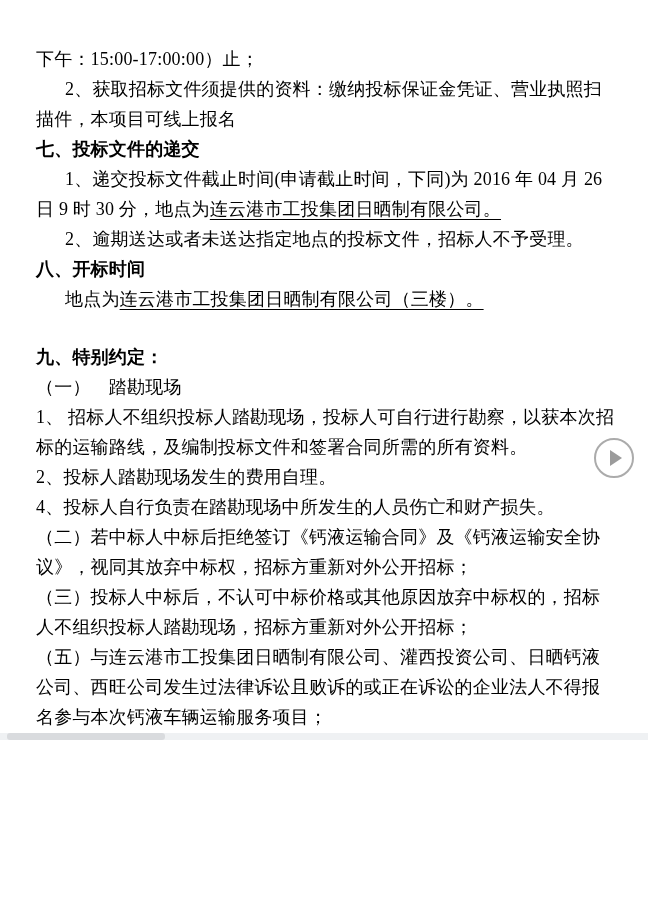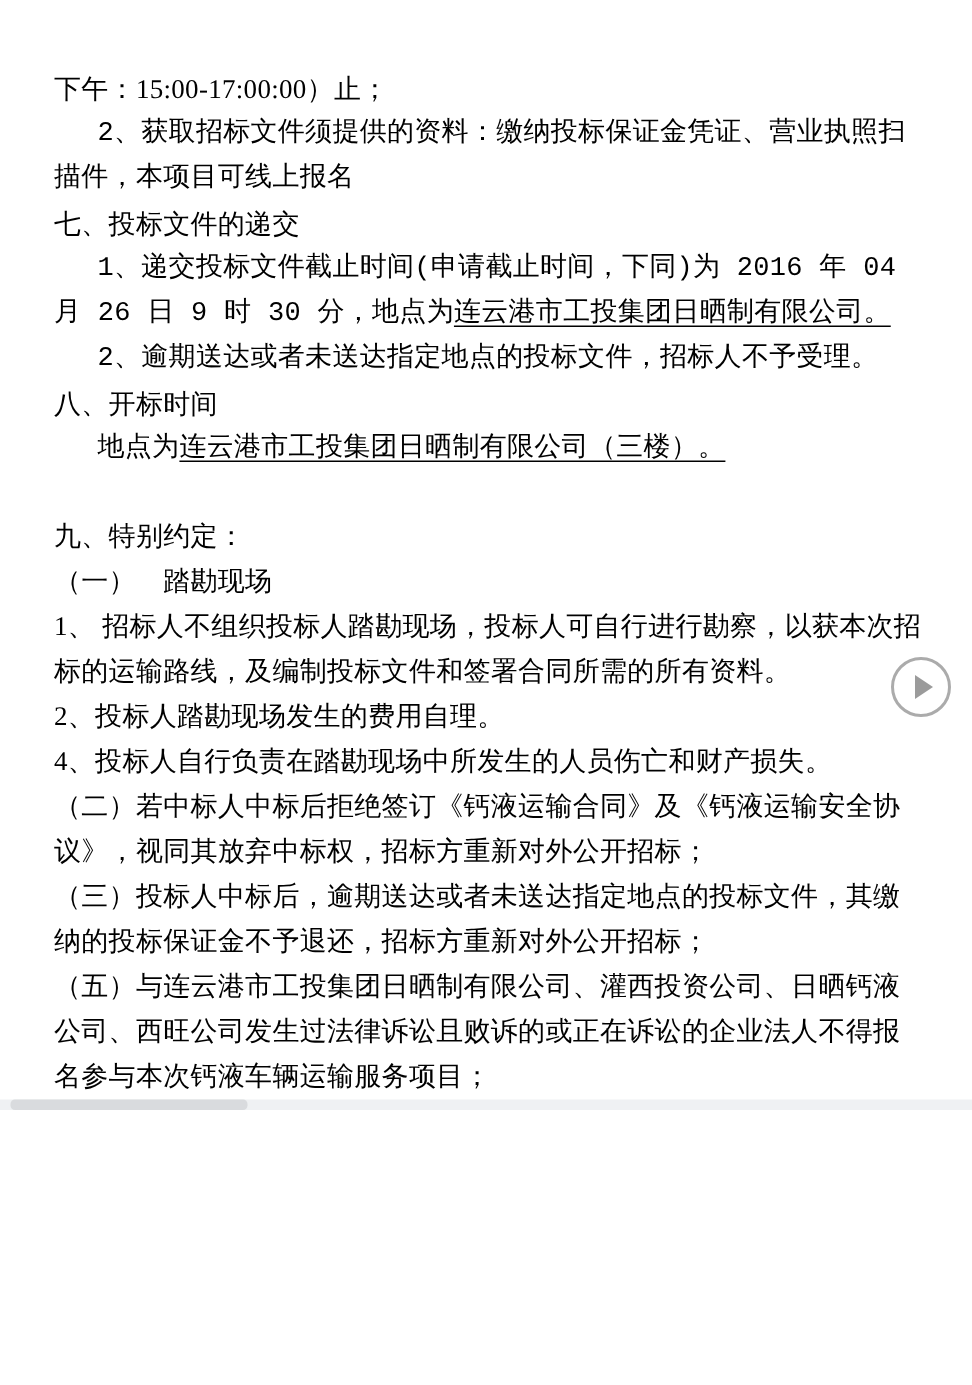--- a/index.html
+++ b/index.html
@@ -18,22 +18,22 @@
   .doc-body{
     position:absolute;
     left:36px;top:44px;
     width:582px;
     font-size:18px;
     line-height:30px;
     letter-spacing:0.2px;
     word-break:break-all;
   }
   .doc-body p{margin:0;padding:0;}
-  .doc-body p.heading{font-weight:normal;}
-  .doc-body p.indent{text-indent:29px;font-family:Liberation Mono, monospace;}
+  .doc-body p.heading{font-weight:bold;}
+  .doc-body p.indent{text-indent:29px;}
   .doc-body p.spacer{height:28px;}
   .u{
     text-decoration:underline;
     text-underline-offset:4px;
   }
   
   .next-btn{
     position:absolute;
     left:594px;top:438px;
     width:36px;height:36px;
@@ -80,21 +80,21 @@
       <p class="body indent"><span>2、逾期送达或者未送达指定地点的投标文件，招标人不予受理。</span></p>
       <p class="heading"><span>八、开标时间</span></p>
       <p class="body indent"><span>地点为</span><span class="u">连云港市工投集团日晒制有限公司（三楼）。 </span></p>
       <p class="spacer"></p>
       <p class="heading"><span>九、特别约定：</span></p>
       <p class="body"><span>（一）　踏勘现场</span></p>
       <p class="body"><span>1、 招标人不组织投标人踏勘现场，投标人可自行进行勘察，以获本次招标的运输路线，及编制投标文件和签署合同所需的所有资料。</span></p>
       <p class="body"><span>2、投标人踏勘现场发生的费用自理。</span></p>
       <p class="body"><span>4、投标人自行负责在踏勘现场中所发生的人员伤亡和财产损失。</span></p>
       <p class="body"><span>（二）若中标人中标后拒绝签订《钙液运输合同》及《钙液运输安全协议》，视同其放弃中标权，招标方重新对外公开招标；</span></p>
-      <p class="body"><span>（三）投标人中标后，逾期送达或者未送达指定地点的投标文件，其缴纳的投标保证金不予退还，招标方重新对外公开招标；</span></p>
+      <p class="body"><span>（三）投标人中标后，不认可中标价格或其他原因放弃中标权的，招标人不组织投标人踏勘现场，招标方重新对外公开招标；</span></p>
       <p class="body"><span>（五）与连云港市工投集团日晒制有限公司、灌西投资公司、日晒钙液公司、西旺公司发生过法律诉讼且败诉的或正在诉讼的企业法人不得报名参与本次钙液车辆运输服务项目；</span></p>
     </div>
 
   <div class="next-btn" title="">
     <span class="arrow"></span>
   </div>
 
   <div class="hscrollbar">
     <div class="thumb"></div>
   </div>

